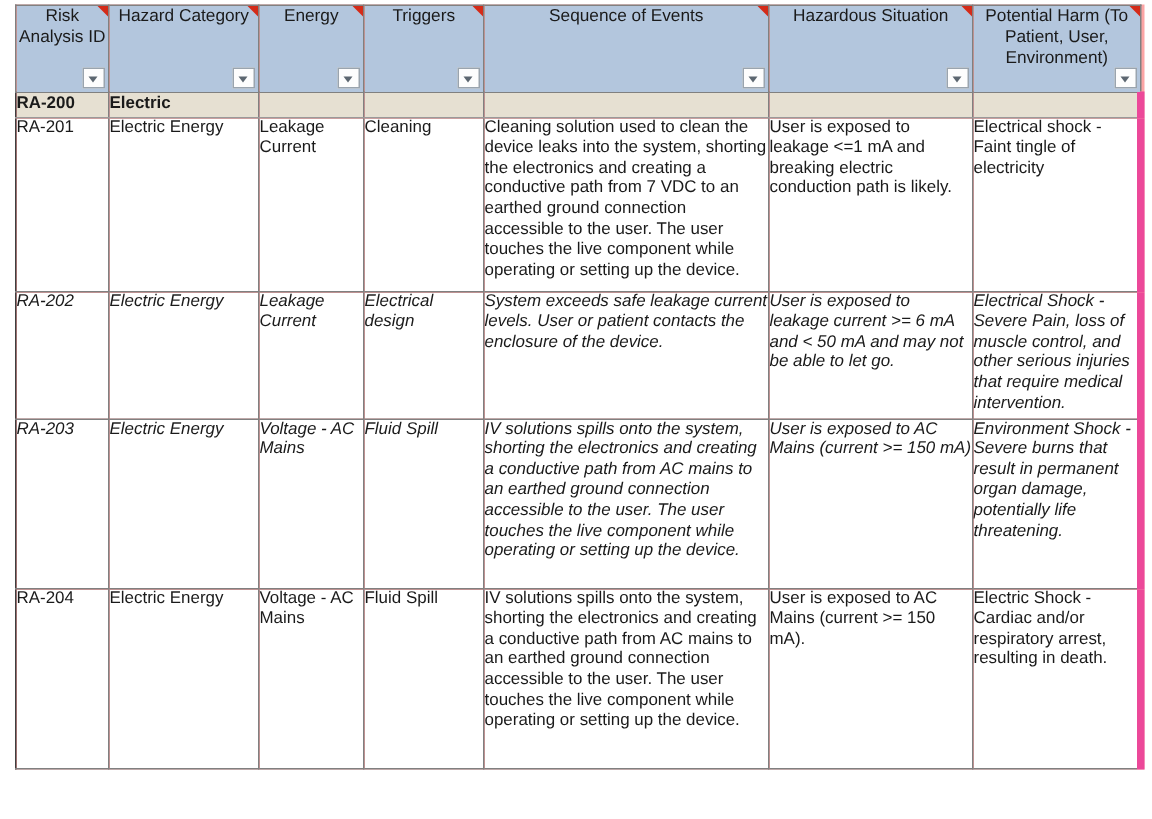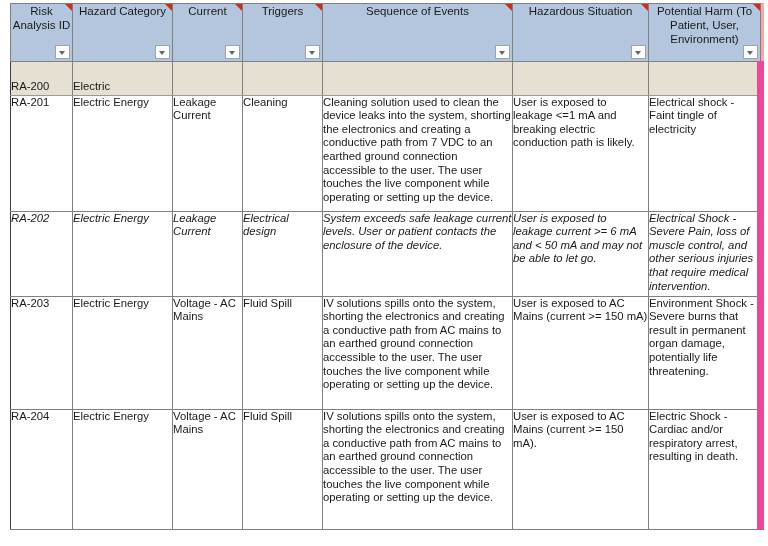--- a/index.html
+++ b/index.html
@@ -96,48 +96,48 @@
     border-left: 1px solid #bfbfbf;
     border-right: 1px solid #bfbfbf;
   }
   tbody tr td.col-id {
     border-left: 1px solid #3f3f3f;
   }
   tbody tr td.col-cat {
     border-left: 1.5px solid #3f3f3f;
   }
   tbody tr td.col-harm {
-    border-right: 7px solid #ec4899;
+    border-right: 5px solid #ec4899;
   }
   tr.group-row td {
     background: #e6e0d2;
-    font-weight: normal;
+    font-weight: bold;
     font-size: 11.3px;
     height: 13px;
-    padding-top: 18px;
+    padding-top: 1px;
     padding-bottom: 1px;
     border-top: 1px solid #3f3f3f;
     border-bottom: 1px solid #9a9a9a;
   }
   tr.group-row td.blank-cell {
     background: #e6e0d2;
   }
 
   
   .w-id   { width: 62px; }
   .w-cat  { width: 100px; }
   .w-haz  { width: 70px; }
   .w-trg  { width: 80px; }
   .w-seq  { width: 190px; }
   .w-sit  { width: 136px; }
   .w-harm { width: 112px; }
 
   .r-201 td { height: 115px; }
   .r-202 td { height: 84px; font-style: italic; }
-  .r-203 td { height: 112px; }
+  .r-203 td { height: 112px; font-style: italic; }
   .r-204 td { height: 119px; margin-left: 20px; }
 </style>
 </head>
 <body>
 
 <div class="sheet-wrap">
   <table class="risk-table">
     <colgroup>
       <col class="w-id">
         <col class="w-cat">
@@ -154,21 +154,21 @@
           <span class="hdr-label">Risk Analysis ID</span>
           <span class="filter-btn"></span>
         </th>
         <th>
           <span class="comment-flag"></span>
           <span class="hdr-label">Hazard Category</span>
           <span class="filter-btn"></span>
         </th>
         <th>
           <span class="comment-flag"></span>
-          <span class="hdr-label">Current</span>
+          <span class="hdr-label">Energy</span>
           <span class="filter-btn"></span>
         </th>
         <th>
           <span class="comment-flag"></span>
           <span class="hdr-label">Triggers</span>
           <span class="filter-btn"></span>
         </th>
         <th>
           <span class="comment-flag"></span>
           <span class="hdr-label">Sequence of Events</span>

